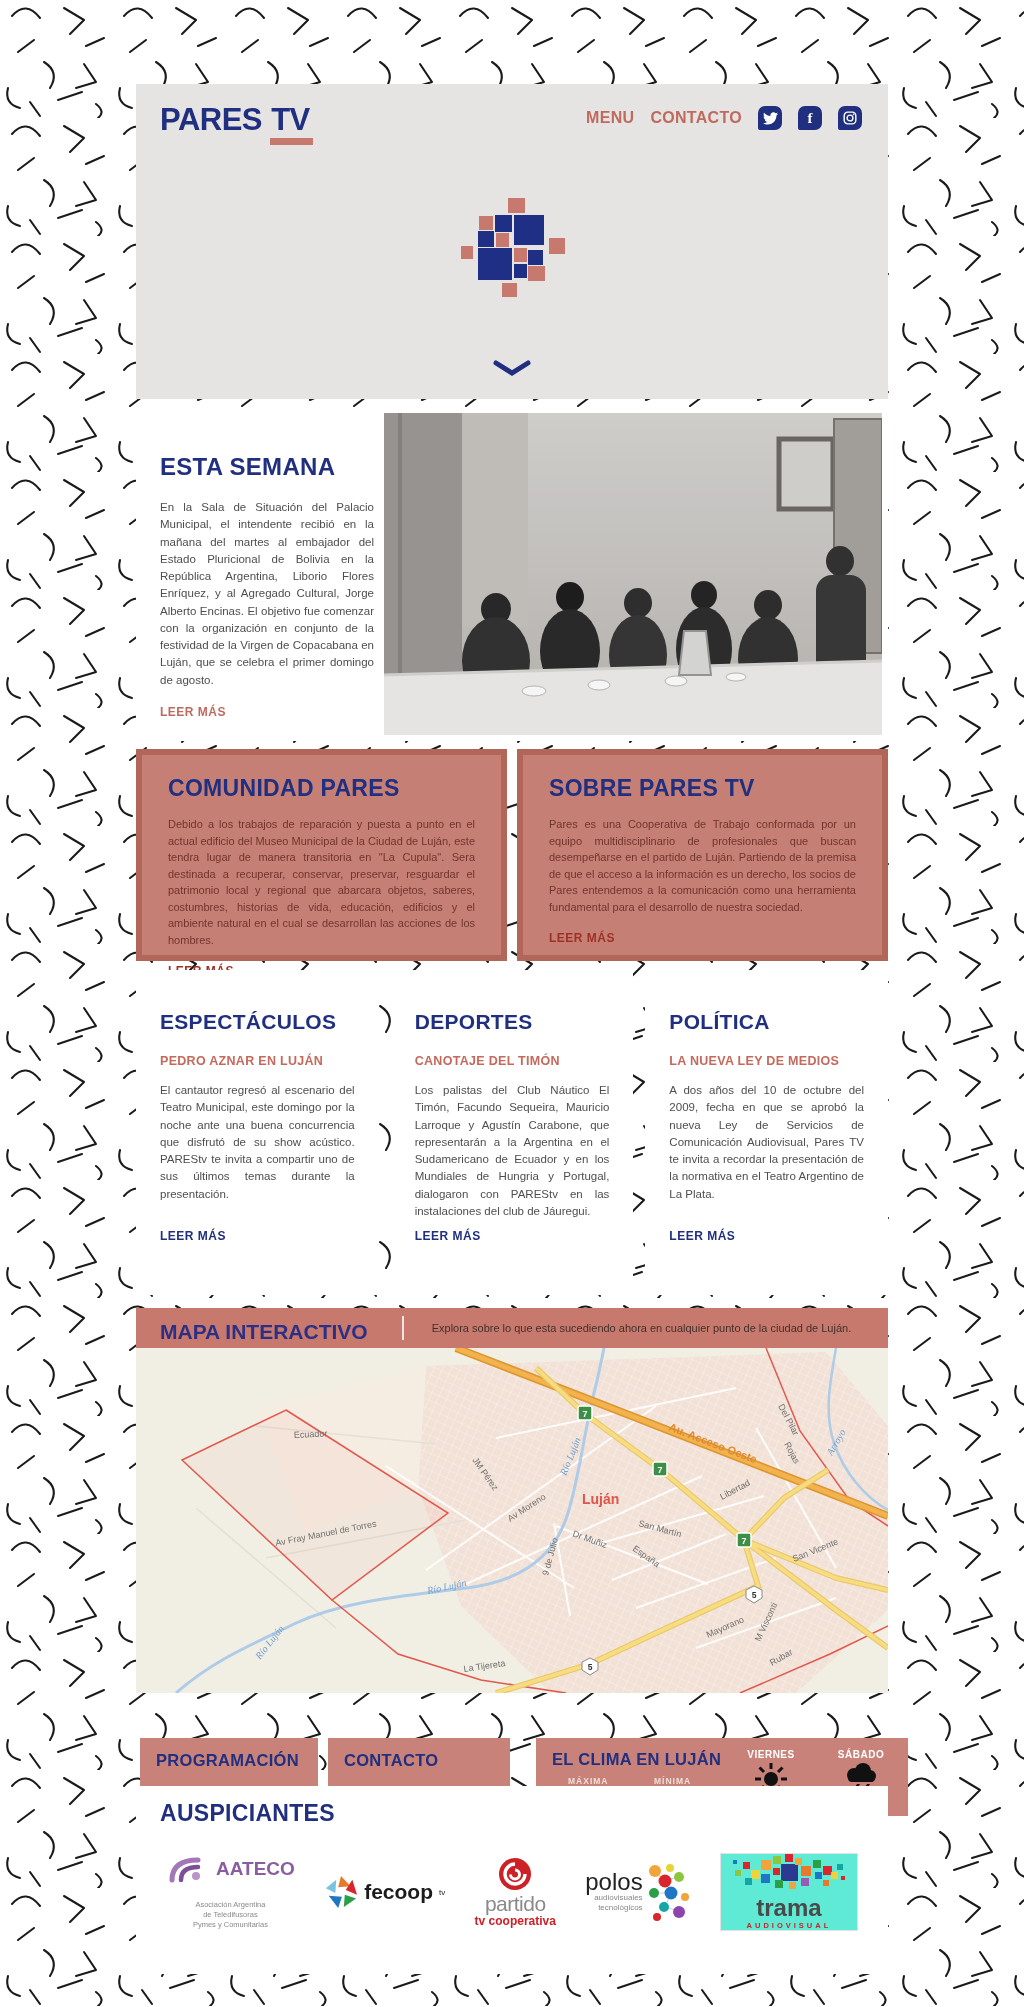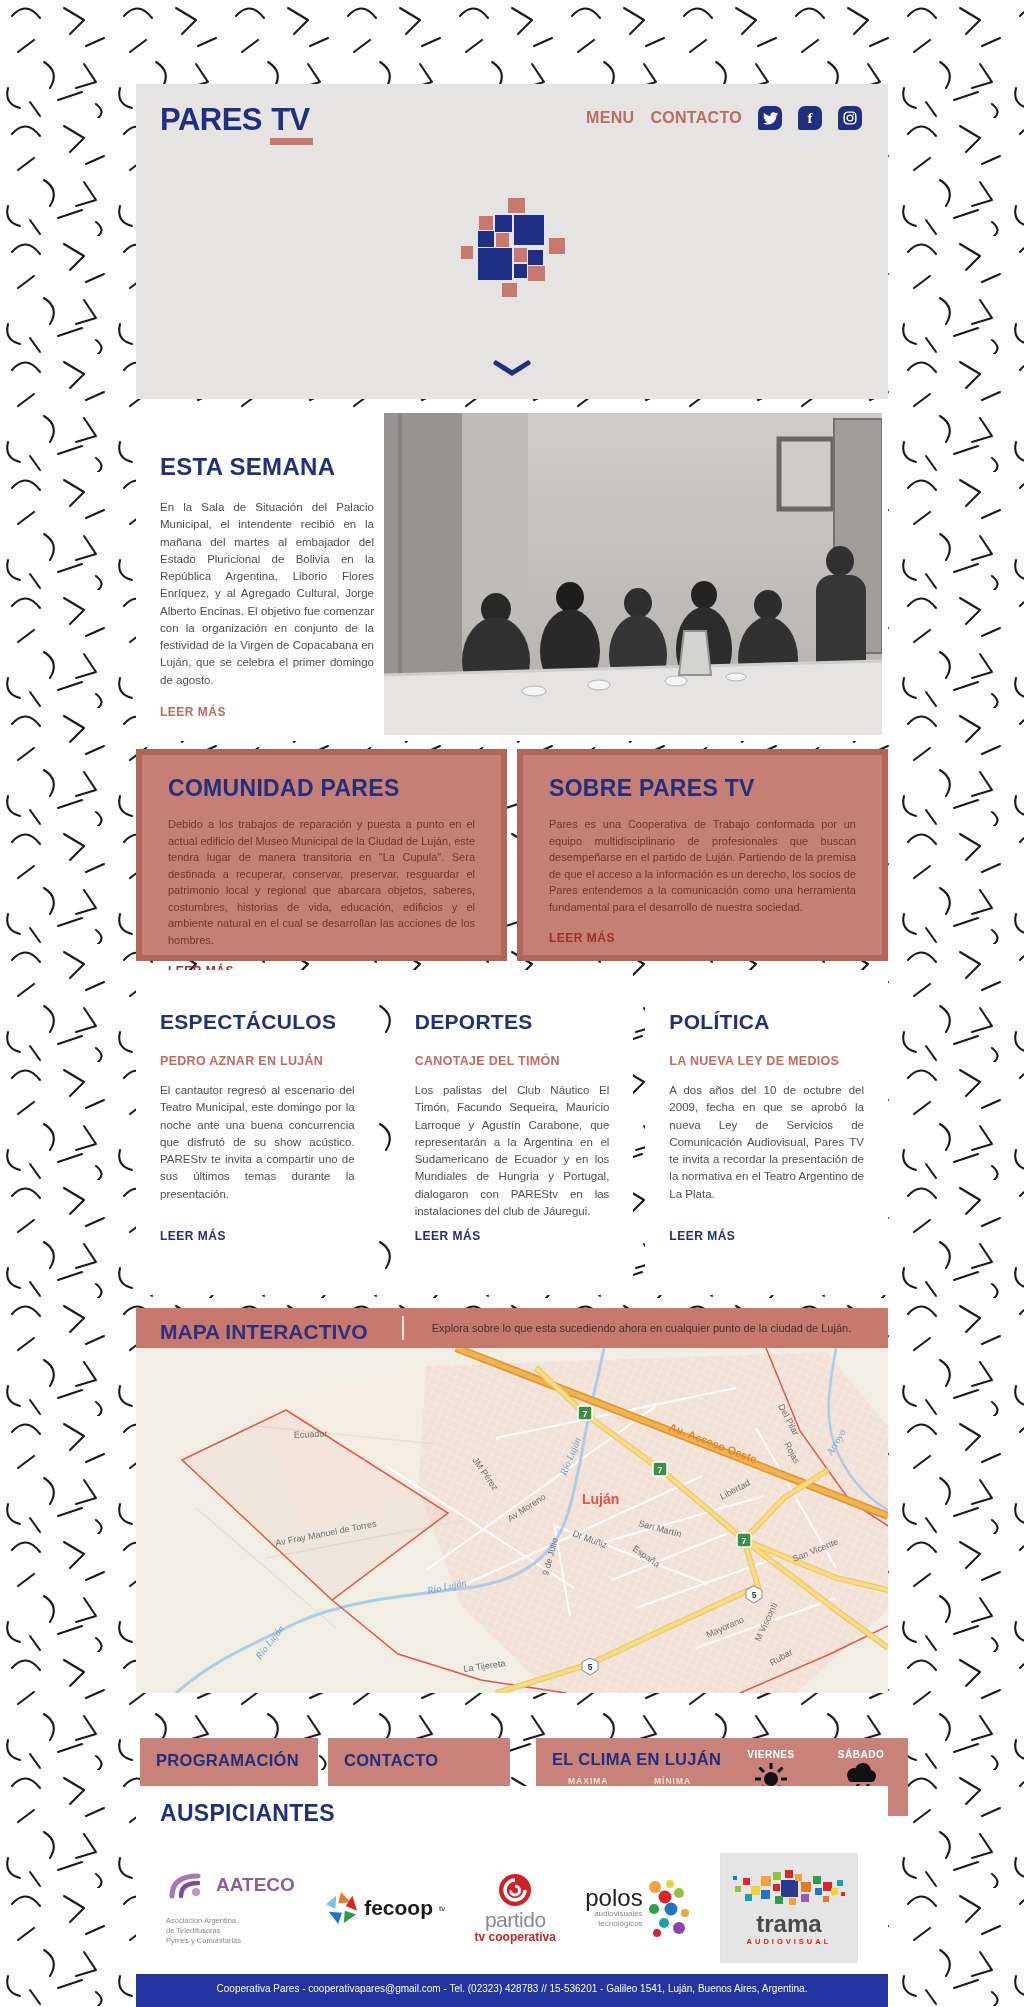--- a/index.html
+++ b/index.html
@@ -54,30 +54,30 @@
   .clima-grid{position:absolute;inset:0;}
   .wlabel{font-size:8.5px;color:#f0e0da;font-weight:bold;letter-spacing:1px;}
   .wtemp{font-size:22px;font-weight:bold;color:#181c2e;}
   .day{position:absolute;top:11px;text-align:center;color:#fff;font-weight:bold;font-size:10px;letter-spacing:.5px;}
   
   .sponsors{left:136px;top:1786px;width:752px;height:188px;background:#fff;}
   .sponsors h2{font-size:23px;margin:14px 0 0 24px;}
   .logos{display:flex;align-items:center;justify-content:space-between;padding:0 30px;margin-top:26px;}
   .logo-item{display:flex;align-items:center;gap:6px;}
   .aateco-name{color:#8a5d9e;font-weight:bold;font-size:19px;}
-  .aateco-cap{font-size:7.5px;color:#8a8a8a;text-align:left;line-height:1.3;margin-top:16px;}
+  .aateco-cap{font-size:7.5px;color:#8a8a8a;text-align:center;line-height:1.3;margin-top:16px;}
   .fecoop-name{color:#1c1c1c;font-weight:bold;font-size:21px;}
   .fecoop-sup{font-size:8px;vertical-align:super;color:#1c1c1c;}
   .colsecor{display:flex;flex-direction:column;align-items:center;}
   .colsecor-name{color:#8a8a8a;font-size:21px;letter-spacing:-.5px;}
   .colsecor-cap{color:#cc2127;font-weight:bold;font-size:12px;margin-top:-2px;}
   .polos{display:flex;align-items:center;gap:0;}
   .polos-name{color:#222;font-size:24px;line-height:.9;}
   .polos-cap{font-size:8px;color:#888;text-align:right;line-height:1.25;}
-  .trama-card{border:1px solid #e2e2e2;background:#e5e5e5;padding:16px 10px;display:flex;flex-direction:column;align-items:center;}
+  .trama-card{border:1px solid #e2e2e2;background:#5eead4;padding:0 10px;display:flex;flex-direction:column;align-items:center;}
   .trama-name{color:#4a4a4a;font-weight:bold;font-size:24px;line-height:1;margin-top:2px;}
   .trama-cap{color:#cc2127;font-size:7.5px;font-weight:bold;letter-spacing:3px;margin-top:1px;}
   
   .footer{left:136px;top:1974px;width:752px;height:33px;background:#2334a0;color:#fff;
           font-size:10px;text-align:center;padding-top:9px;}
   
   .mst{font-family:"Liberation Sans",sans-serif;font-size:9px;fill:#6f6f6f;}
   .msr{font-family:"Liberation Serif",serif;font-style:italic;font-size:10px;fill:#6f9fd0;}
 </style>
 </head>
@@ -488,17 +488,14 @@
             <rect x="92" y="26" width="6" height="6" fill="#e8792b"></rect>
           <rect x="2" y="6" width="4" height="4" fill="#1f77c4"></rect>
             <rect x="110" y="22" width="4" height="4" fill="#d8262c"></rect>
         </svg>
         <span class="trama-name">trama</span>
         <span class="trama-cap">AUDIOVISUAL</span>
       </div>
     </div>
   </div>
 
-  <div class="sec footer">
-    <span>Cooperativa Pares - cooperativapares@gmail.com - Tel. (02323) 428783 // 15-536201 - Galileo 1541, Luján, Buenos Aires, Argentina.</span>
-  </div>
 
 </div>
 
 </body></html>

